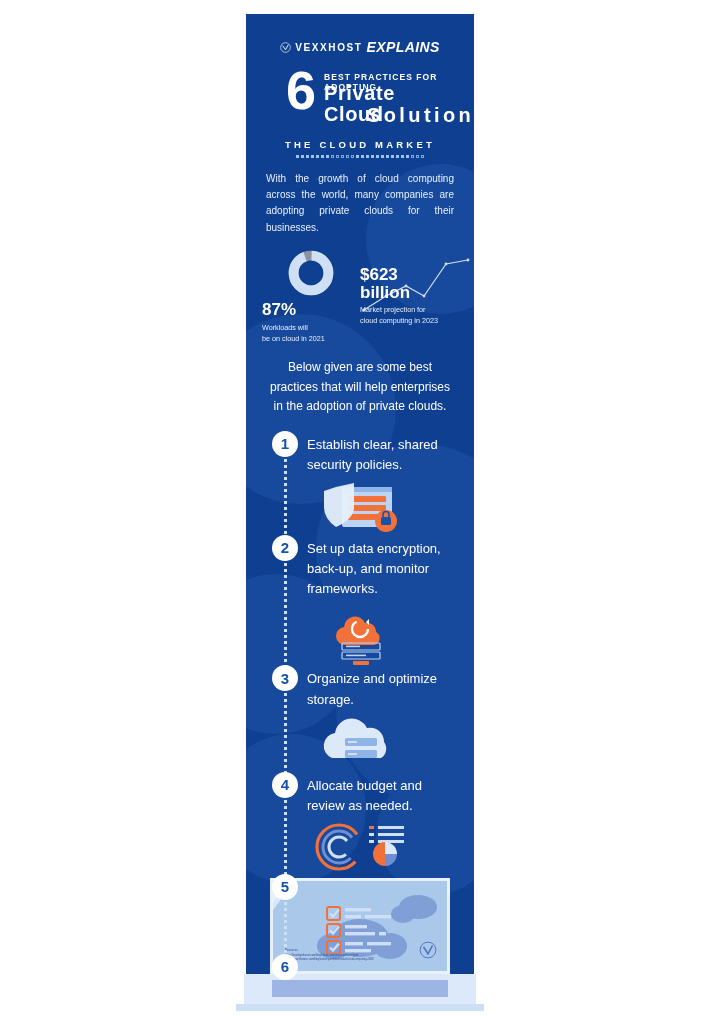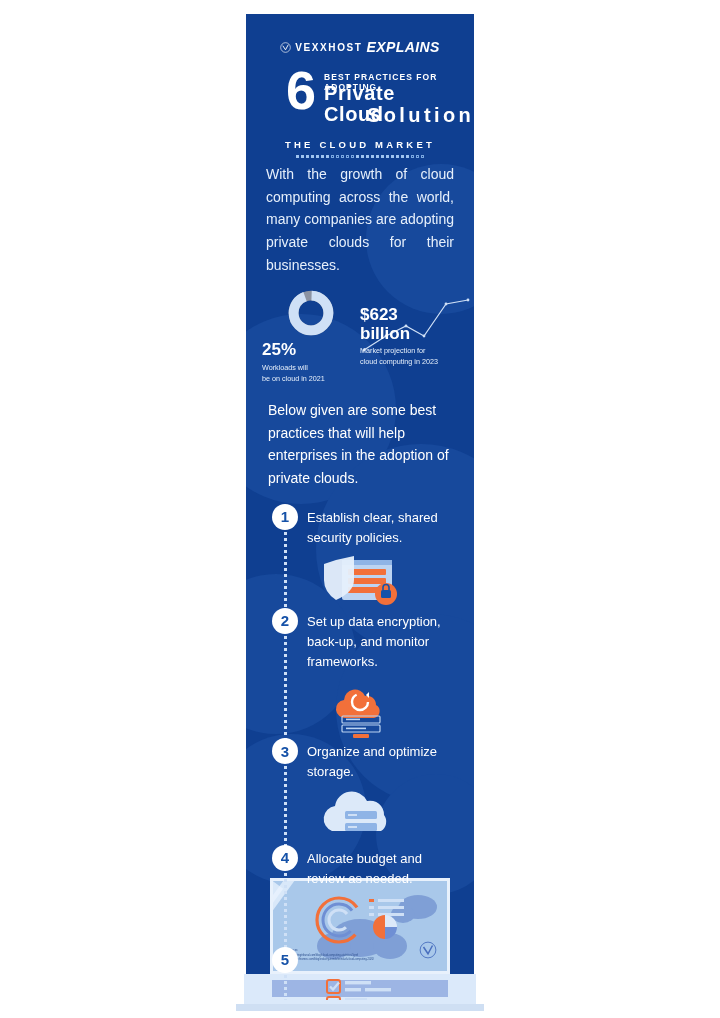--- a/index.html
+++ b/index.html
@@ -73,21 +73,21 @@
   }
   .dotbar {
     display: flex; justify-content: center; gap: 2px;
     margin-top: 5px;
   }
   .dotbar i { width: 3px; height: 3px; display: block; background: #9fc4f0; }
   .dotbar i.hollow { background: transparent; border: 1px solid #7aa7e0; }
 
   
   .intro {
-    margin-top: 5px; color: #e7f0fb; font-size: 14px;
+    margin-top: 13px; color: #e7f0fb; font-size: 10px;
     line-height: 1.62; text-align: justify;
     padding: 0 4px;
   }
 
   
   .stats { display: flex; margin-top: 14px; }
   .stat { width: 50%; text-align: left; position: relative; }
   .donut { margin: 0 auto; width: 46px; height: 46px; }
   .stat-value {
     color: #ffffff; font-weight: 700; margin-top: 4px;
@@ -98,22 +98,22 @@
     line-height: 1.08;
   }
   .stat-caption {
     color: #e7f0fb; font-size: 7.2px; line-height: 1.5; margin-top: 3px;
   }
   .linechart { position: absolute; left: 2px; top: 2px; }
   .stat-right-text { position: relative; z-index: 3; padding-top: 16px; }
 
   
   .leadin {
-    margin-top: 14px; text-align: left; color: #ffffff;
-    font-size: 14px; line-height: 1.62; font-weight: 400;
+    margin-top: 14px; text-align: center; color: #ffffff;
+    font-size: 12px; line-height: 1.62; font-weight: 400;
     padding: 0 6px;
   }
 
   
   .steps { margin-top: 14px; position: relative; padding-bottom: 6px; }
   .step { position: relative; min-height: 30px; }
   .step-head { display: flex; align-items: flex-start; gap: 9px; }
   .num-circle {
     flex: 0 0 auto; width: 26px; height: 26px; border-radius: 50%;
     background: #ffffff; color: #1652a8;
@@ -238,21 +238,21 @@
 
       <div class="stats">
 
         <div class="stat">
           <div class="donut">
             <svg width="46" height="46" viewBox="0 0 42 42">
               <circle cx="21" cy="21" r="15.9" fill="none" stroke="#8c93a2" stroke-width="9"></circle>
               <circle cx="21" cy="21" r="15.9" fill="none" stroke="#cfe0f6" stroke-width="9" stroke-dasharray="93.9 6.1" stroke-dashoffset="25"></circle>
             </svg>
           </div>
-          <div class="stat-value pct">25%</div>
+          <div class="stat-value pct">87%</div>
           <div class="stat-caption">
             <span>Workloads will</span><br>
             <span>be on cloud in 2021</span>
           </div>
         </div>
 
         <div class="stat">
           <div class="linechart">
             <svg width="110" height="64" viewBox="0 0 110 64">
               <polyline points="2,58 24,44 44,34 62,44 84,12 106,8" fill="none" stroke="#cfe0f6" stroke-width="1.2"></polyline>

